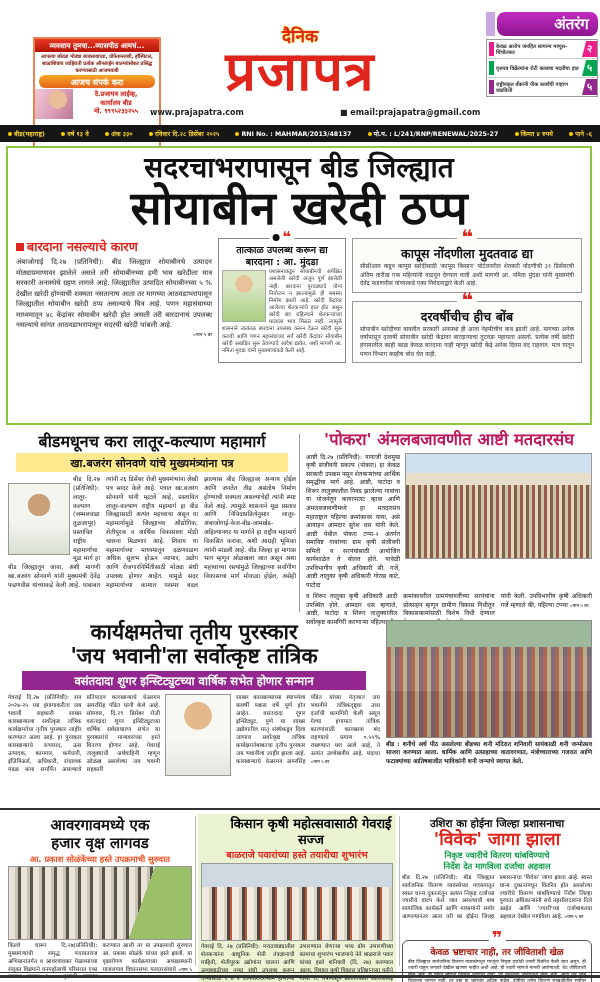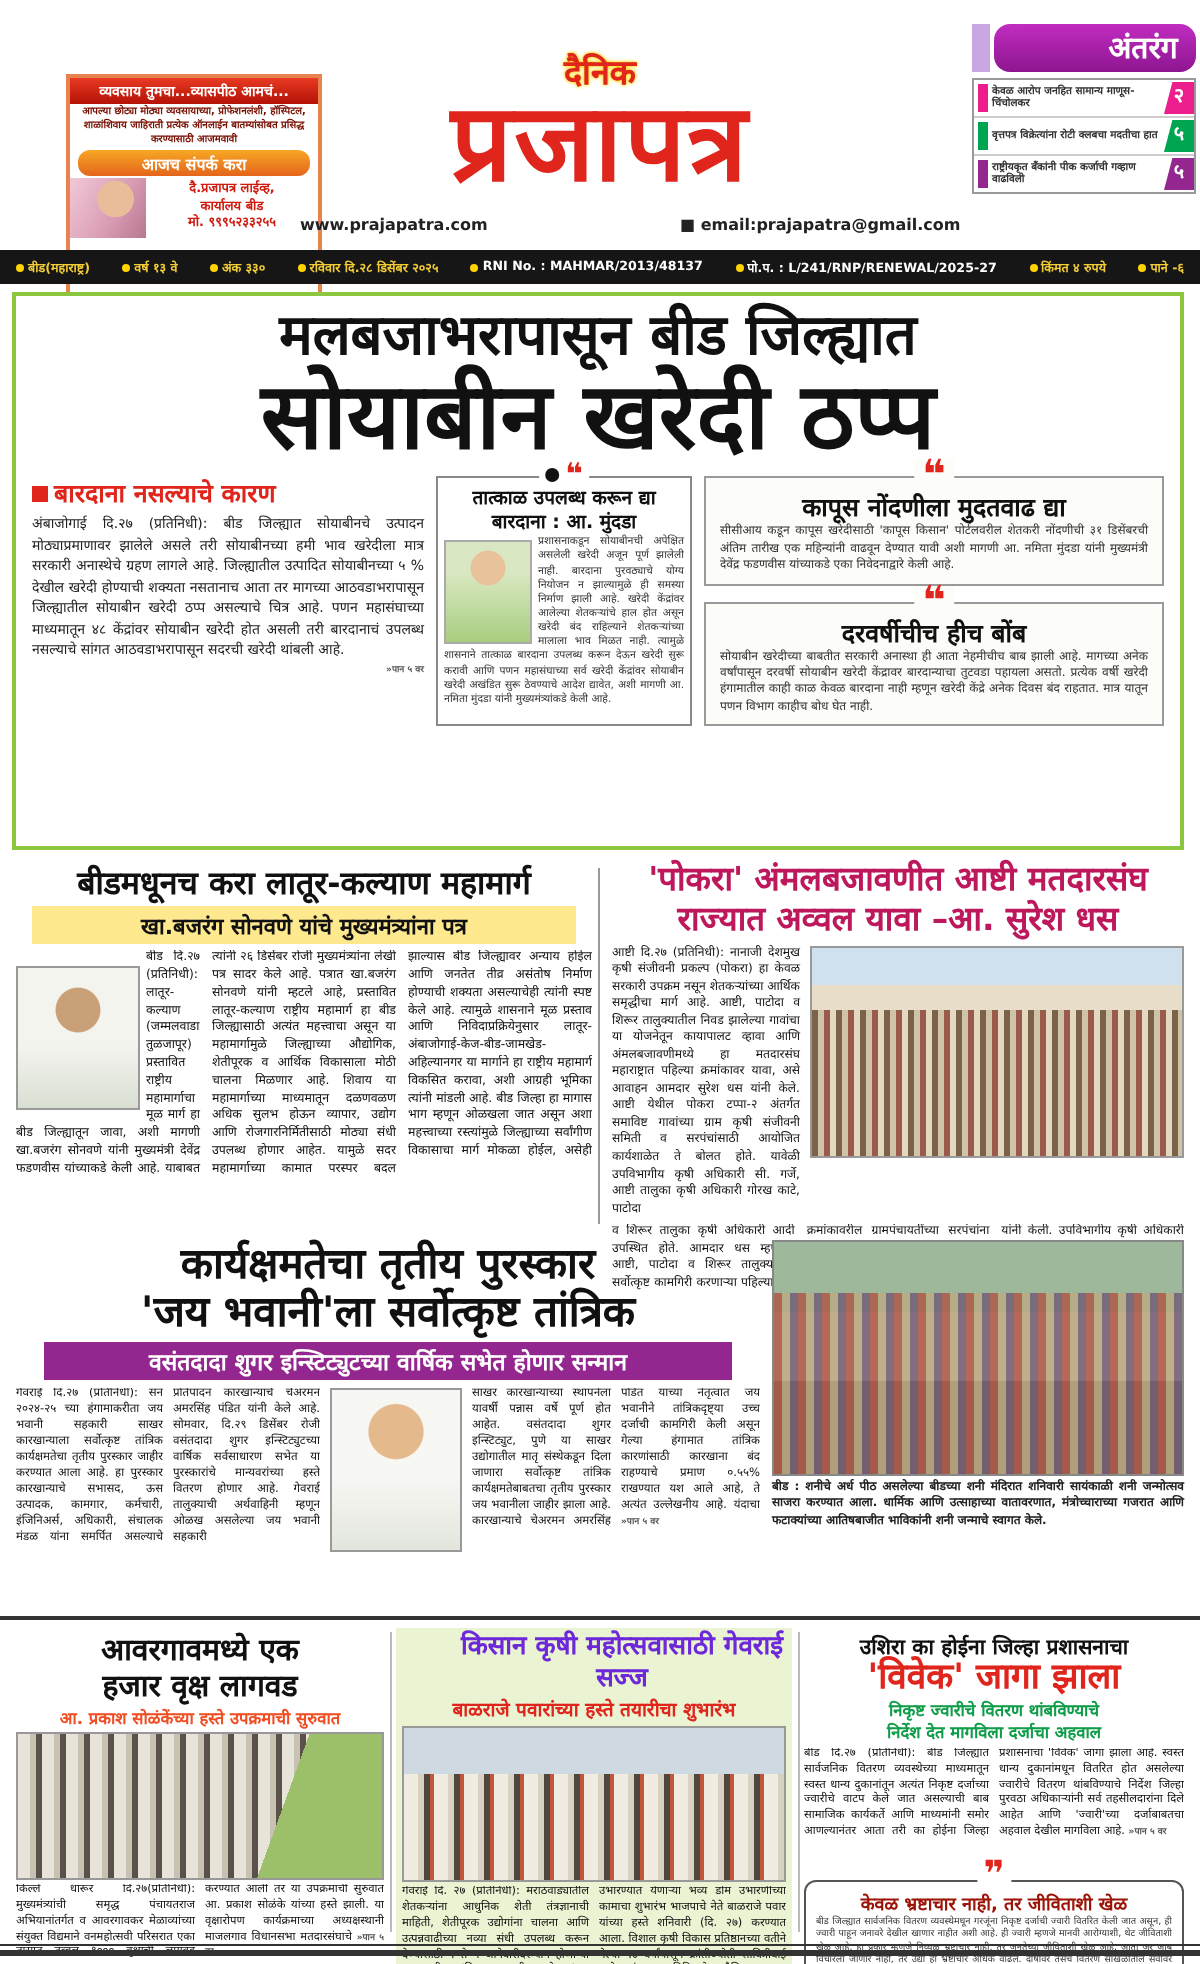--- a/index.html
+++ b/index.html
@@ -96,21 +96,21 @@
   .hrline{left:0;top:808px;width:600px;height:2px;background:#333;}
   .row4A{left:8px;top:816px;width:184px;}
   .row4B{left:198px;top:814px;width:198px;background:#eaf3d2;padding:2px 3px;box-sizing:border-box;}
   .row4C{left:402px;top:816px;width:190px;}
   .h4A{font-size:15px;font-weight:800;line-height:1.2;}
   .orangesub{color:#f04e23;font-size:8.3px;font-weight:800;margin-top:1px;}
   .treephoto{width:100%;height:74px;border:1px solid #999;box-sizing:border-box;margin-top:2px;
     background:linear-gradient(110deg,transparent 70%,#9cc06a 70%),
     repeating-linear-gradient(90deg,#e8e4da 0 6px,#c8c2b2 6px 9px,#5a524a 9px 12px),linear-gradient(#b49a76,#8d7450);}
   .smallbody{columns:2;column-gap:5px;font-size:5.7px;line-height:1.38;text-align:justify;margin-top:2px;height:58px;overflow:hidden;}
-  .h4B{color:#6d28d9;font-size:13px;font-weight:800;line-height:1.2;margin-left:28px;}
+  .h4B{color:#000000;font-size:13px;font-weight:800;line-height:1.2;margin-left:28px;}
   .redsub{color:#e0251c;font-size:9.5px;font-weight:800;margin-top:1px;}
   .kisanphoto{width:100%;height:78px;border:1px solid #999;box-sizing:border-box;margin-top:2px;
     background:linear-gradient(#cfd9e2 0 30%,transparent 30%),
     repeating-linear-gradient(90deg,#f0ece2 0 7px,#d8d2c2 7px 10px,#4f473e 10px 13px,#c2563a 13px 15px),linear-gradient(#a9937a,#7d6750);}
   .h4C1{font-size:10.5px;font-weight:800;}
   .h4C2{color:#e0251c;font-size:17.5px;font-weight:800;line-height:1.1;}
   .greensub{color:#0f9d4a;font-size:8.3px;font-weight:800;line-height:1.3;margin-top:1px;}
   .vivekbody{columns:2;column-gap:5px;font-size:5.7px;line-height:1.38;text-align:justify;margin-top:2px;height:62px;overflow:hidden;}
   .qbox2{border:1.5px solid #555;border-radius:6px;margin-top:4px;padding:2px 5px 3px 5px;position:relative;background:#fff;}
   .qbox2 .qmark2{position:absolute;top:-9px;left:50%;transform:translateX(-50%);color:#e0251c;font-size:18px;background:#fff;padding:0 3px;line-height:12px;font-weight:bold;}
@@ -195,21 +195,21 @@
       <i class="dot"></i>
       <b>किंमत ४ रुपये</b>
     </span>
   <span class="ib">
       <i class="dot"></i>
       <b>पाने -६</b>
     </span>
 </div>
 
 <div class="abs leadbox">
-  <div class="h1a ctr">मलबजाभरापासून बीड जिल्ह्यात</div>
+  <div class="h1a ctr">सदरचाभरापासून बीड जिल्ह्यात</div>
   <div class="h1b ctr">सोयाबीन खरेदी ठप्प</div>
   <div class="leadcols">
     <div class="lc-left">
       <div class="lc-lh"><span class="rsq"></span><span>बारदाना नसल्याचे कारण</span></div>
       <div class="body7 jst">अंबाजोगाई दि.२७ (प्रतिनिधी): बीड जिल्ह्यात सोयाबीनचे उत्पादन मोठ्याप्रमाणावर झालेले असले तरी सोयाबीनच्या हमी भाव खरेदीला मात्र सरकारी अनास्थेचे ग्रहण लागले आहे. जिल्ह्यातील उत्पादित सोयाबीनच्या ५ % देखील खरेदी होण्याची शक्यता नसतानाच आता तर मागच्या आठवडाभरापासून जिल्ह्यातील सोयाबीन खरेदी ठप्प असल्याचे चित्र आहे. पणन महासंघाच्या माध्यमातून ४८ केंद्रांवर सोयाबीन खरेदी होत असली तरी बारदानाचं उपलब्ध नसल्याचे सांगत आठवडाभरापासून सदरची खरेदी थांबली आहे.</div>
       <div class="cont">»पान ५ वर</div>
     </div>
     <div class="lc-mid">
       <div class="qdeco">
           <span class="qdot"></span>
@@ -239,21 +239,20 @@
   <div class="yellowsub">खा.बजरंग सोनवणे यांचे मुख्यमंत्र्यांना पत्र</div>
   <div class="hwybody">
     <div class="sonphoto"></div>
     <span>बीड दि.२७ (प्रतिनिधी): लातूर-कल्याण (जम्मलवाडा तुळजापूर) प्रस्तावित राष्ट्रीय महामार्गाचा मूळ मार्ग हा बीड जिल्ह्यातून जावा, अशी मागणी खा.बजरंग सोनवणे यांनी मुख्यमंत्री देवेंद्र फडणवीस यांच्याकडे केली आहे. याबाबत त्यांनी २६ डिसेंबर रोजी मुख्यमंत्र्यांना लेखी पत्र सादर केले आहे. पत्रात खा.बजरंग सोनवणे यांनी म्हटले आहे, प्रस्तावित लातूर-कल्याण राष्ट्रीय महामार्ग हा बीड जिल्ह्यासाठी अत्यंत महत्त्वाचा असून या महामार्गामुळे जिल्ह्याच्या औद्योगिक, शेतीपूरक व आर्थिक विकासाला मोठी चालना मिळणार आहे. शिवाय या महामार्गाच्या माध्यमातून दळणवळण अधिक सुलभ होऊन व्यापार, उद्योग आणि रोजगारनिर्मितीसाठी मोठ्या संधी उपलब्ध होणार आहेत. यामुळे सदर महामार्गाच्या कामात परस्पर बदल झाल्यास बीड जिल्ह्यावर अन्याय होईल आणि जनतेत तीव्र असंतोष निर्माण होण्याची शक्यता असल्याचेही त्यांनी स्पष्ट केले आहे. त्यामुळे शासनाने मूळ प्रस्ताव आणि निविदाप्रक्रियेनुसार लातूर-अंबाजोगाई-केज-बीड-जामखेड-अहिल्यानगर या मार्गाने हा राष्ट्रीय महामार्ग विकसित करावा, अशी आग्रही भूमिका त्यांनी मांडली आहे. बीड जिल्हा हा मागास भाग म्हणून ओळखला जात असून अशा महत्त्वाच्या रस्त्यांमुळे जिल्ह्याच्या सर्वांगीण विकासाचा मार्ग मोकळा होईल, असेही खा.सोनवणे यांनी आपल्या पत्रात नमूद केले आहे. लातूर-कल्याण राष्ट्रीय</span>
     
   </div>
 </div>
 <div class="abs vrule"></div>
 <div class="abs row2R">
   <div class="h2R ctr">'पोकरा' अंमलबजावणीत आष्टी मतदारसंघ</div>
-  <div class="h2R ctr">राज्यात अव्वल यावा –आ. सुरेश धस</div>
   <div class="pokrow">
     <div class="poktext">आष्टी दि.२७ (प्रतिनिधी): नानाजी देशमुख कृषी संजीवनी प्रकल्प (पोकरा) हा केवळ सरकारी उपक्रम नसून शेतकऱ्यांच्या आर्थिक समृद्धीचा मार्ग आहे. आष्टी, पाटोदा व शिरूर तालुक्यातील निवड झालेल्या गावांचा या योजनेतून कायापालट व्हावा आणि अंमलबजावणीमध्ये हा मतदारसंघ महाराष्ट्रात पहिल्या क्रमांकावर यावा, असे आवाहन आमदार सुरेश धस यांनी केले. आष्टी येथील पोकरा टप्पा-२ अंतर्गत समाविष्ट गावांच्या ग्राम कृषी संजीवनी समिती व सरपंचांसाठी आयोजित कार्यशाळेत ते बोलत होते. यावेळी उपविभागीय कृषी अधिकारी सी. गर्जे, आष्टी तालुका कृषी अधिकारी गोरख काटे, पाटोदा</div>
     <div class="pokphoto"></div>
   </div>
   <div class="pokbottom">
     <span>व शिरूर तालुका कृषी अधिकारी आदी उपस्थित होते. आमदार धस म्हणाले, आष्टी, पाटोदा व शिरूर तालुक्यांतील सर्वोत्कृष्ट कामगिरी करणाऱ्या पहिल्या तीन क्रमांकावरील ग्रामपंचायतींच्या सरपंचांना प्रोत्साहन म्हणून ग्रामीण विकास निधीतून विकासकामांसाठी विशेष निधी देण्यात येणार असल्याची घोषणाही आमदार धस यांनी केली. उपविभागीय कृषी अधिकारी गर्जे म्हणाले की, पहिल्या टप्प्या</span>
     <span class="cont">»पान ५ वर</span>
   </div>
 </div>
 

